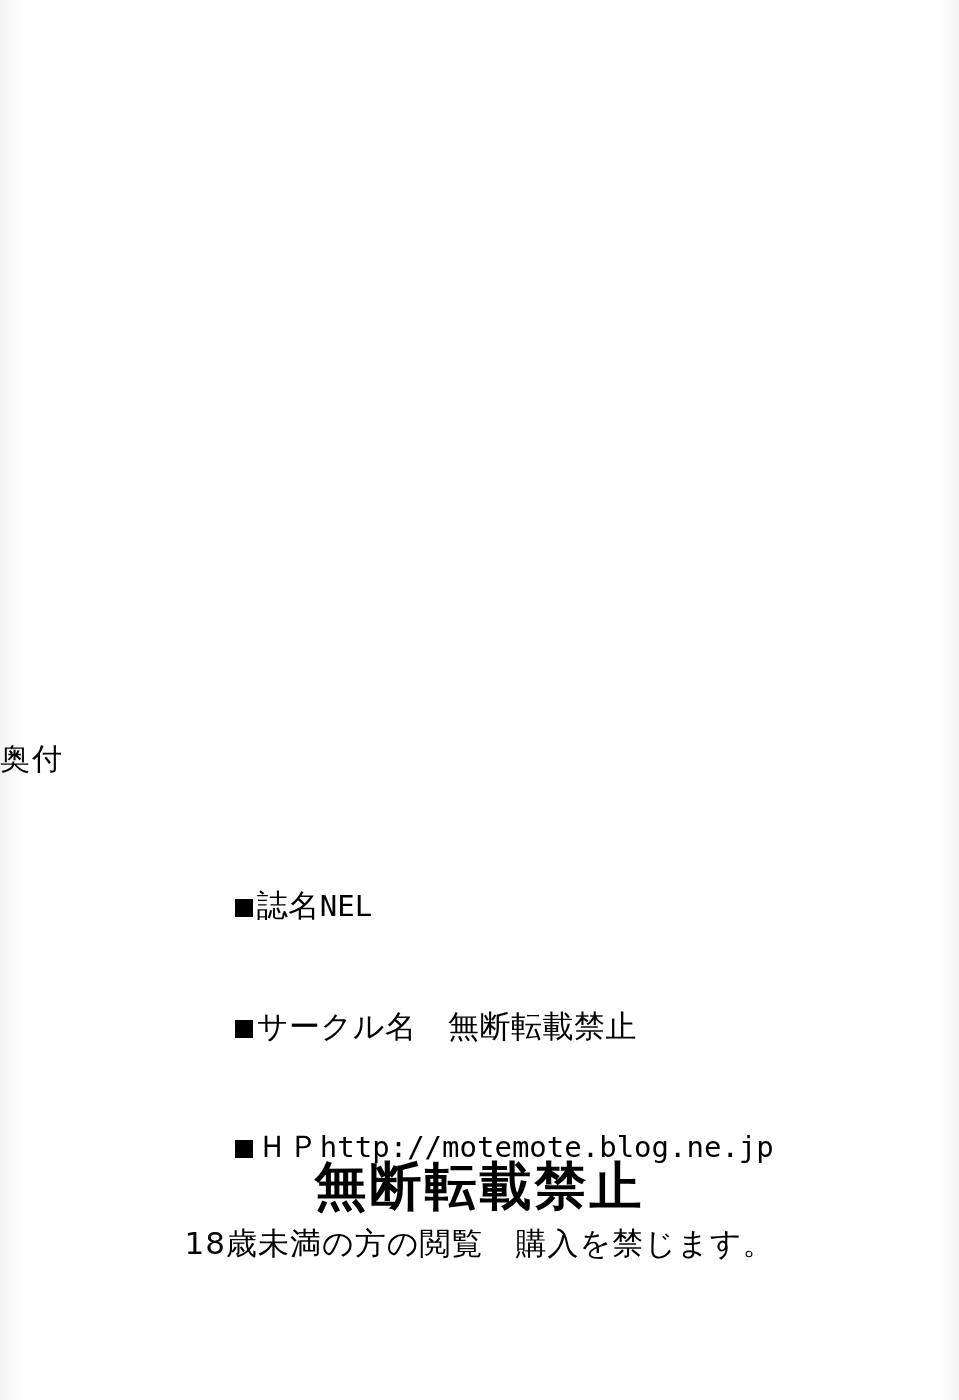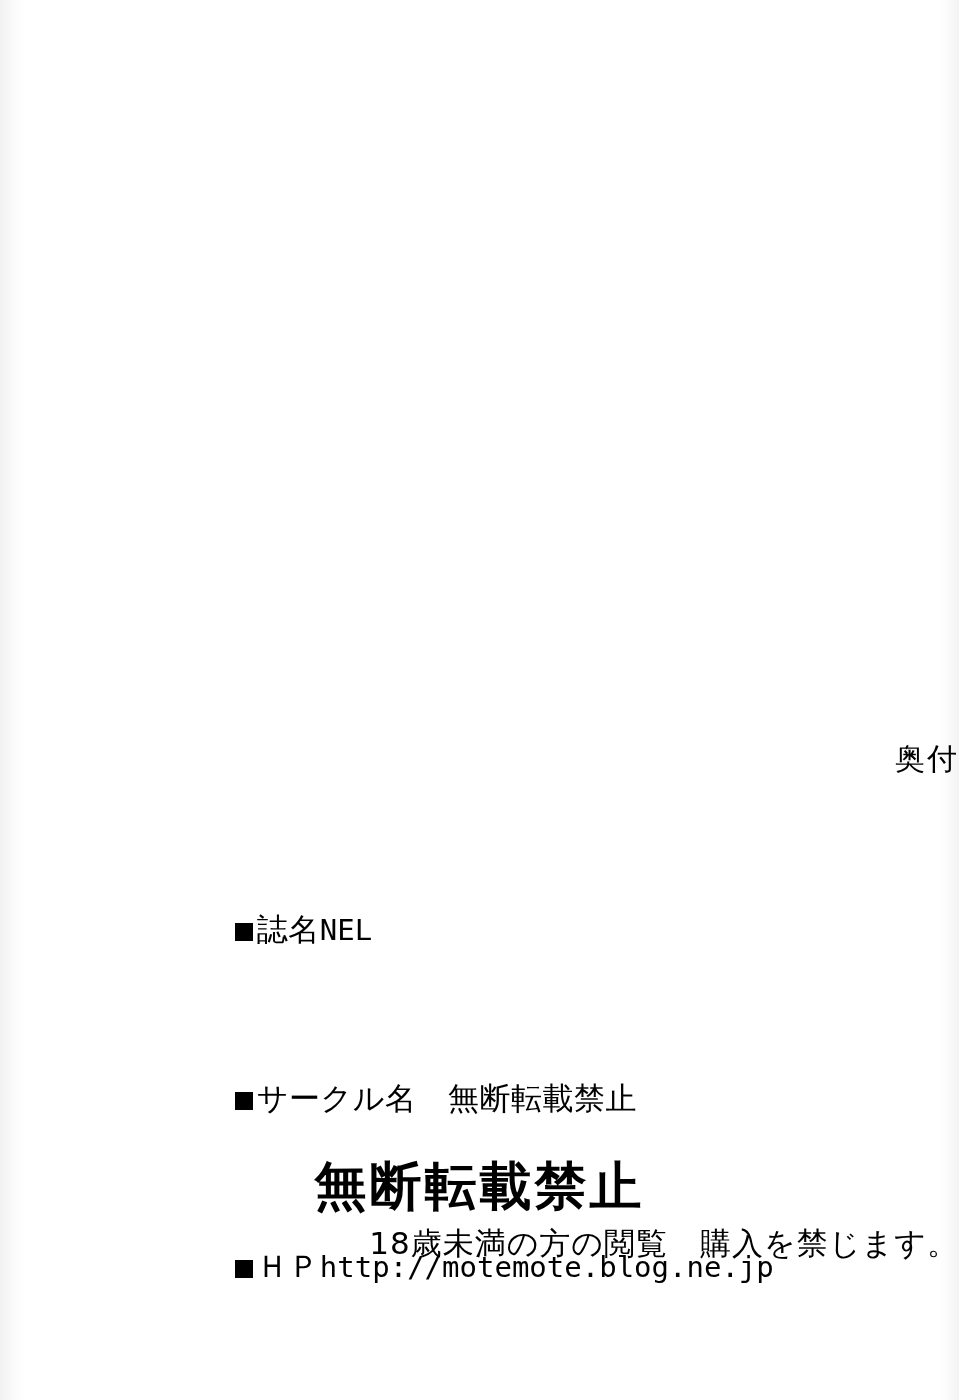--- a/index.html
+++ b/index.html
@@ -46,36 +46,36 @@
     top: 0;
     width: 959px;
     height: 1400px;
   }
 
   .heading {
     position: absolute;
     top: 744px;
     left: 0;
     width: 959px;
-    text-align: right;
+    text-align: left;
     font-size: 30px;
     letter-spacing: 2px;
     line-height: 1;
   }
 
   .info-block {
     position: absolute;
     top: 845px;
     left: 152px;
     width: 720px;
   }
 
   .info-line {
     font-size: 31px;
-    line-height: 56px;
+    line-height: 40px;
     white-space: pre;
     letter-spacing: 0.5px;
   }
 
   .bullet {
     display: inline-block;
     width: 18px;
     height: 18px;
     background: #000;
     margin-right: 4px;
@@ -99,21 +99,21 @@
     font-weight: bold;
     letter-spacing: 3px;
     line-height: 1;
   }
 
   .notice-sub {
     position: absolute;
     top: 1228px;
     left: 0;
     width: 959px;
-    text-align: right;
+    text-align: center;
     font-size: 31px;
     letter-spacing: 1px;
     line-height: 1;
   }
 </style>
 </head>
 <body>
 
 <div class="page">
   <div class="edge-shade-left"></div>

